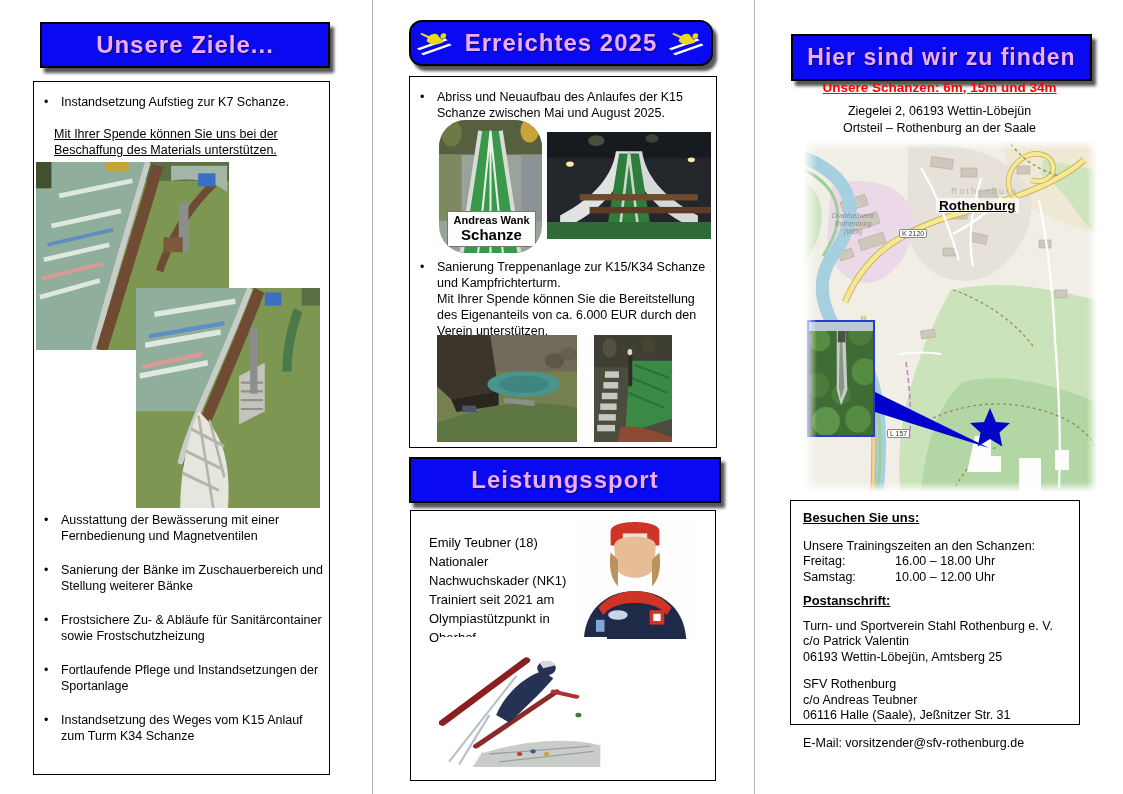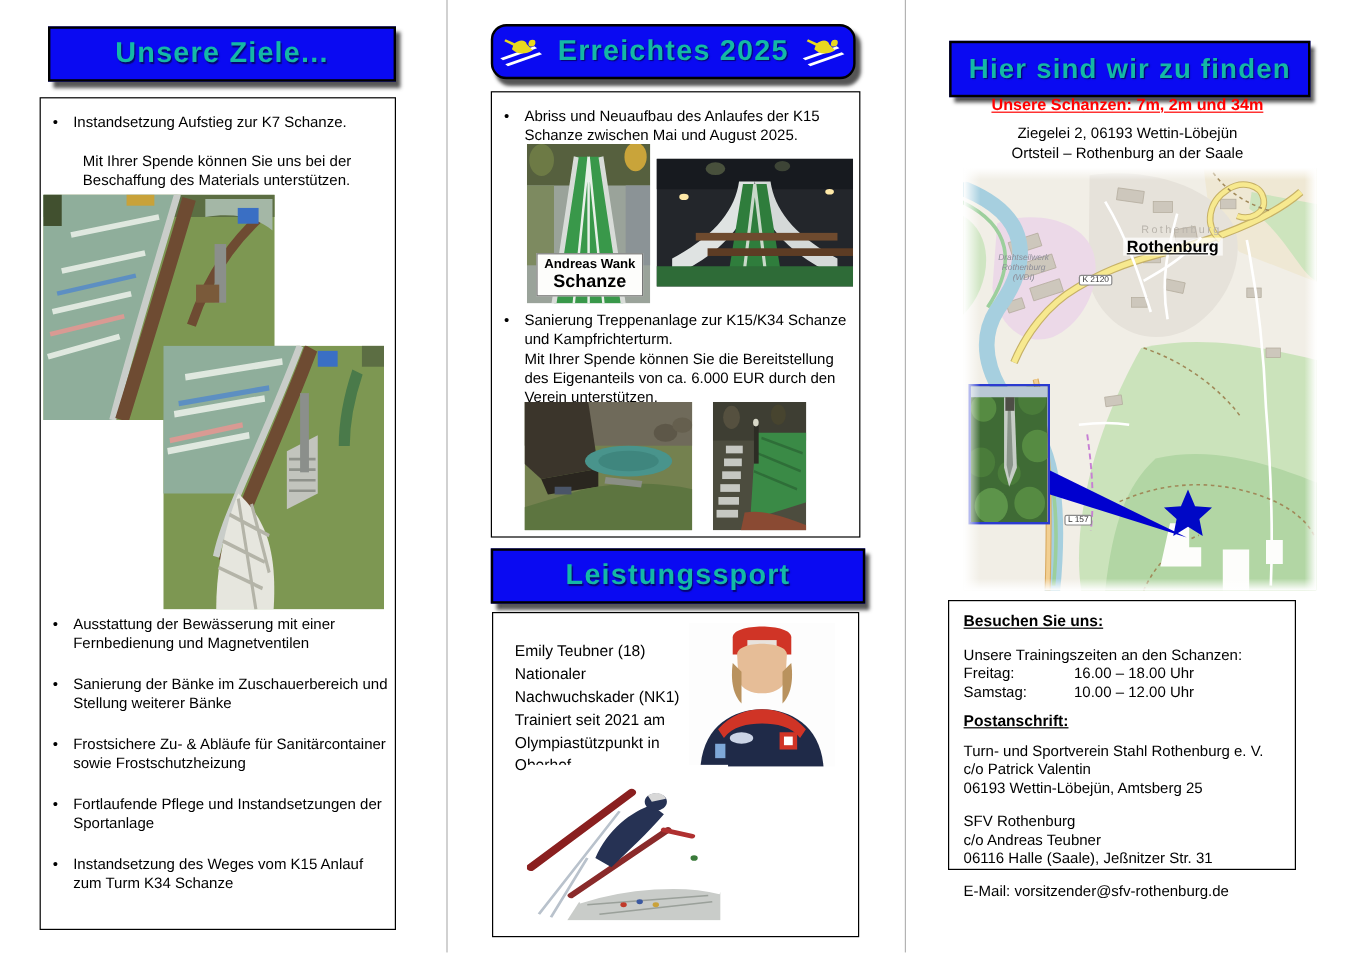--- a/index.html
+++ b/index.html
@@ -4,21 +4,21 @@
 <style>
   html,body{margin:0;padding:0;background:#fff;}
   .page{position:relative;width:1123px;height:794px;background:#fff;overflow:hidden;
         font-family:"Liberation Sans",sans-serif;color:#000;}
   .fold{position:absolute;top:0;bottom:0;width:1px;background:#b3b3b3;}
 
   
   .hdr{position:absolute;background:#0a0af2;border:2px solid #000;
        box-shadow:4px 5px 3px rgba(55,55,55,.85);
        display:flex;align-items:center;justify-content:center;gap:10px;
-       color:#14b8a6;font-weight:bold;font-size:24px;letter-spacing:1px;
+       color:#f0abfc;font-weight:bold;font-size:24px;letter-spacing:1px;
        text-shadow:1px 1px 1px rgba(0,0,0,.55);white-space:nowrap;}
 
   .wbox{position:absolute;background:#fff;border:1.5px solid #000;box-sizing:border-box;}
 
   .txt{font-size:12.5px;line-height:16px;}
   .bullet{position:absolute;display:flex;}
   .bullet .dot{width:17px;flex:0 0 17px;}
   .photo{position:absolute;overflow:hidden;}
   .photo svg{display:block;width:100%;height:100%;}
 
@@ -68,21 +68,21 @@
 
   <div class="hdr" style="left:40px;top:22px;width:286px;height:42px;">
     <span>Unsere Ziele...</span>
   </div>
 
   <div class="wbox" style="left:33px;top:81px;width:297px;height:694px;">
     <div class="bullet txt" style="left:10px;top:12px;width:282px;">
       <span class="dot">•</span>
       <span>Instandsetzung Aufstieg zur K7 Schanze.</span>
     </div>
-    <div class="txt" style="position:absolute;left:35px;top:44px;width:256px;">Mit Ihrer Spende können Sie uns bei der Beschaffung des Materials unterstützen.</div>
+    <div class="txt" style="position:absolute;left:20px;top:44px;width:256px;text-decoration:underline;">Mit Ihrer Spende können Sie uns bei der Beschaffung des Materials unterstützen.</div>
 
     <div class="photo" style="left:2px;top:80px;width:193px;height:188px;">
       <svg viewBox="0 0 100 100" preserveAspectRatio="none">
         <rect width="100" height="100" fill="#7d9752"></rect>
         <rect width="100" height="10" fill="#5c6e43"></rect>
         <path d="M0 0 H58 C48 35 38 68 30 100 H0 Z" fill="#8fae9b"></path>
         <path d="M12 18 L50 10 M8 34 L44 26 M4 52 L38 44 M2 72 L33 63" stroke="#dfe8df" stroke-width="2.5" fill="none"></path>
         <path d="M6 44 L40 36" stroke="#5d8fc2" stroke-width="2" fill="none"></path>
         <path d="M3 62 L35 54" stroke="#d99a93" stroke-width="2" fill="none"></path>
         <path d="M58 0 C48 35 38 68 30 100" stroke="#c9cdc9" stroke-width="3" fill="none"></path>
@@ -166,21 +166,21 @@
         </svg>
     </span>
   </div>
 
   <div class="wbox" style="left:409px;top:76px;width:308px;height:372px;">
     <div class="bullet txt" style="left:10px;top:12px;width:290px;">
       <span class="dot">•</span>
         <span>Abriss und Neuaufbau des Anlaufes der K15 Schanze zwischen Mai und August 2025.</span>
     </div>
 
-    <div class="photo" style="left:29px;top:43px;width:103px;height:133px;">
+    <div class="photo" style="left:29px;top:43px;width:103px;height:133px;border-radius:27px;">
       <svg viewBox="0 0 100 100" preserveAspectRatio="none">
         <rect width="100" height="100" fill="#9aa39a"></rect>
         <rect width="100" height="26" fill="#56603e"></rect>
         <circle cx="12" cy="10" r="10" fill="#6d7a45"></circle>
           <circle cx="88" cy="8" r="9" fill="#c9a43a"></circle>
         <path d="M40 8 H60 L78 100 H22 Z" fill="#39984a"></path>
         <path d="M50 8 L38 100 M50 8 L62 100 M50 8 L50 100" stroke="#e8f0e8" stroke-width="2" fill="none"></path>
         <path d="M40 8 L22 100 M60 8 L78 100" stroke="#d8dcd8" stroke-width="4" fill="none"></path>
         <rect x="0" y="26" width="22" height="50" fill="#7d8a60"></rect>
         <rect x="80" y="26" width="20" height="50" fill="#8b9396"></rect>
@@ -306,21 +306,21 @@
         <circle cx="64" cy="90" r="1.6" fill="#caa23a"></circle>
           <circle cx="83" cy="60" r="1.8" fill="#3a7a3a"></circle>
       </svg>
     </div>
   </div>
 
   <div class="hdr" style="left:791px;top:34px;width:297px;height:43px;font-size:23px;">
     <span>Hier sind wir zu finden</span>
   </div>
 
-  <div class="red-head" style="left:791px;top:80px;width:297px;text-align:center;">Unsere Schanzen: 7m, 2m und 34m</div>
+  <div class="red-head" style="left:791px;top:80px;width:297px;text-align:center;">Unsere Schanzen: 6m, 15m und 34m</div>
   <div class="txt center" style="position:absolute;left:791px;top:103px;width:297px;font-size:12.5px;">Ziegelei 2, 06193 Wettin-Löbejün</div>
   <div class="txt center" style="position:absolute;left:791px;top:120px;width:297px;font-size:12.5px;">Ortsteil – Rothenburg an der Saale</div>
 
   <div class="map">
     <svg class="base" viewBox="0 0 294 352">
       <rect width="294" height="352" fill="#f1eee6"></rect>
       <path d="M200 0 H294 V95 L230 70 L205 40 Z" fill="#efe8d4"></path>
       <path d="M0 40 C28 58 22 100 0 122 Z" fill="#cfe5c2"></path>
       <path d="M238 34 C268 54 280 88 294 94 L294 30 L240 20 Z" fill="#cde4bd"></path>
       <path d="M148 150 C200 138 252 150 294 160 L294 352 L98 352 C90 298 108 220 148 150 Z" fill="#cbe3bb"></path>

